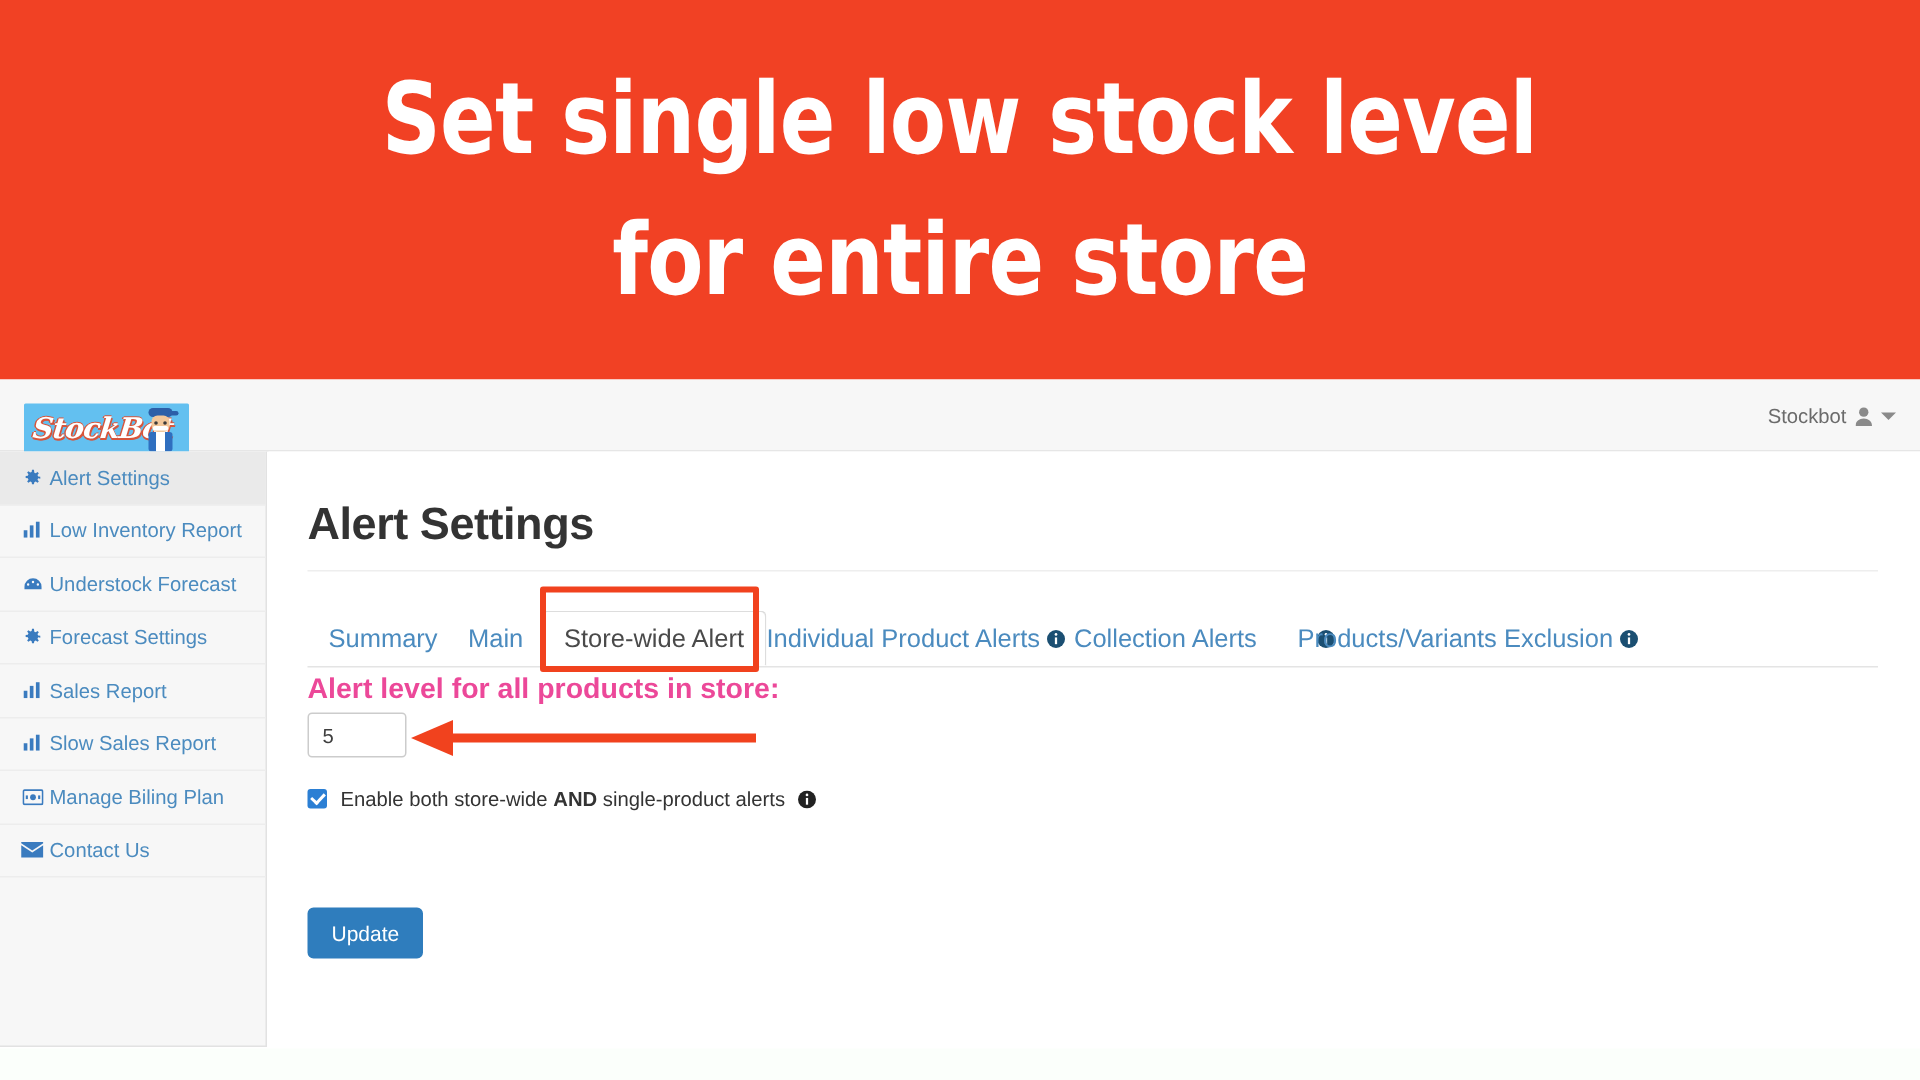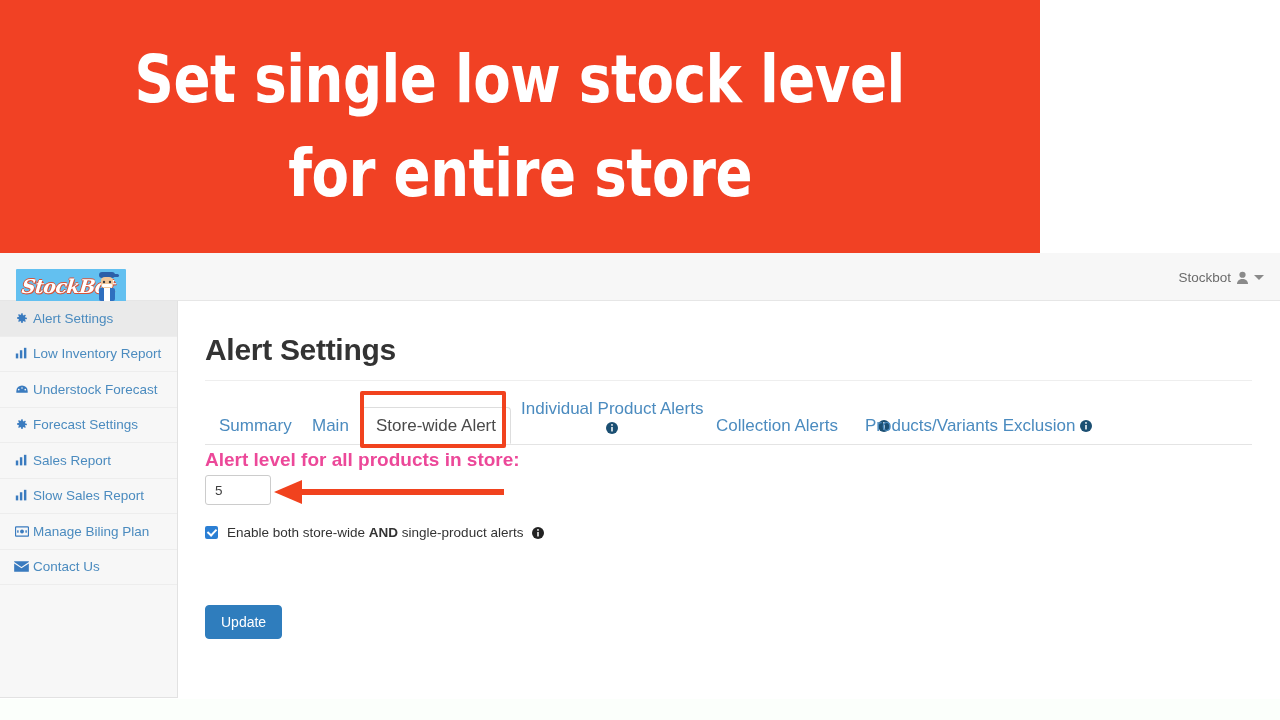--- a/index.html
+++ b/index.html
@@ -7,21 +7,21 @@
     width: 1280px; height: 720px;
     background: #ffffff;
     font-family: "Liberation Sans", sans-serif;
     overflow: hidden;
   }
   .page { position: relative; width: 1280px; height: 720px; }
 
   
   .banner {
     position: absolute; left: 0; top: 0;
-    width: 1040px; height: 253px;
+    width: 1280px; height: 253px;
     background: #f14124;
     display: flex; flex-direction: column;
     align-items: center; justify-content: center;
   }
   .banner-line {
     color: #ffffff;
     font-family: "DejaVu Sans Condensed", "Liberation Sans Narrow", "Liberation Sans", sans-serif;
     font-weight: bold;
     font-size: 66px;
     line-height: 94px;
@@ -332,21 +332,21 @@
     <div class="tabs">
       <div class="tab" style="left:0px;">
         <span>Summary</span>
       </div>
       <div class="tab" style="left:93px;">
         <span>Main</span>
       </div>
       <div class="tab active" style="left:156px;">
         <span>Store-wide Alert</span>
       </div>
-      <div class="tab" style="left:302px;flex-direction:column;">
+      <div class="tab" style="left:292px;">
         <span>Individual Product Alerts</span>
         <svg class="info-ico" viewBox="0 0 16 16">
             <circle cx="8" cy="8" r="8"></circle>
             <rect x="7" y="6.6" width="2" height="6" fill="#ffffff"></rect>
             <circle cx="8" cy="3.9" r="1.2" fill="#ffffff"></circle>
           </svg>
       </div>
       <div class="tab" style="left:497px;gap:40px;">
         <span>Collection Alerts</span>
         <svg class="info-ico" viewBox="0 0 16 16">

